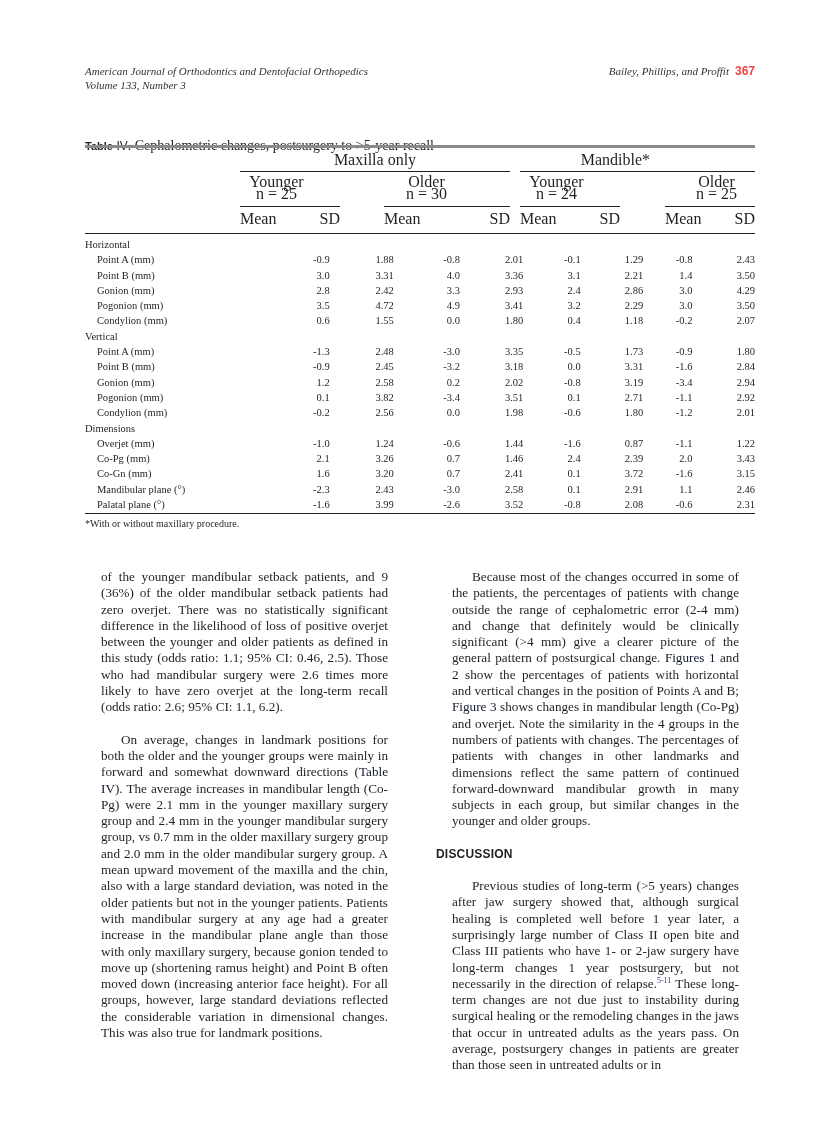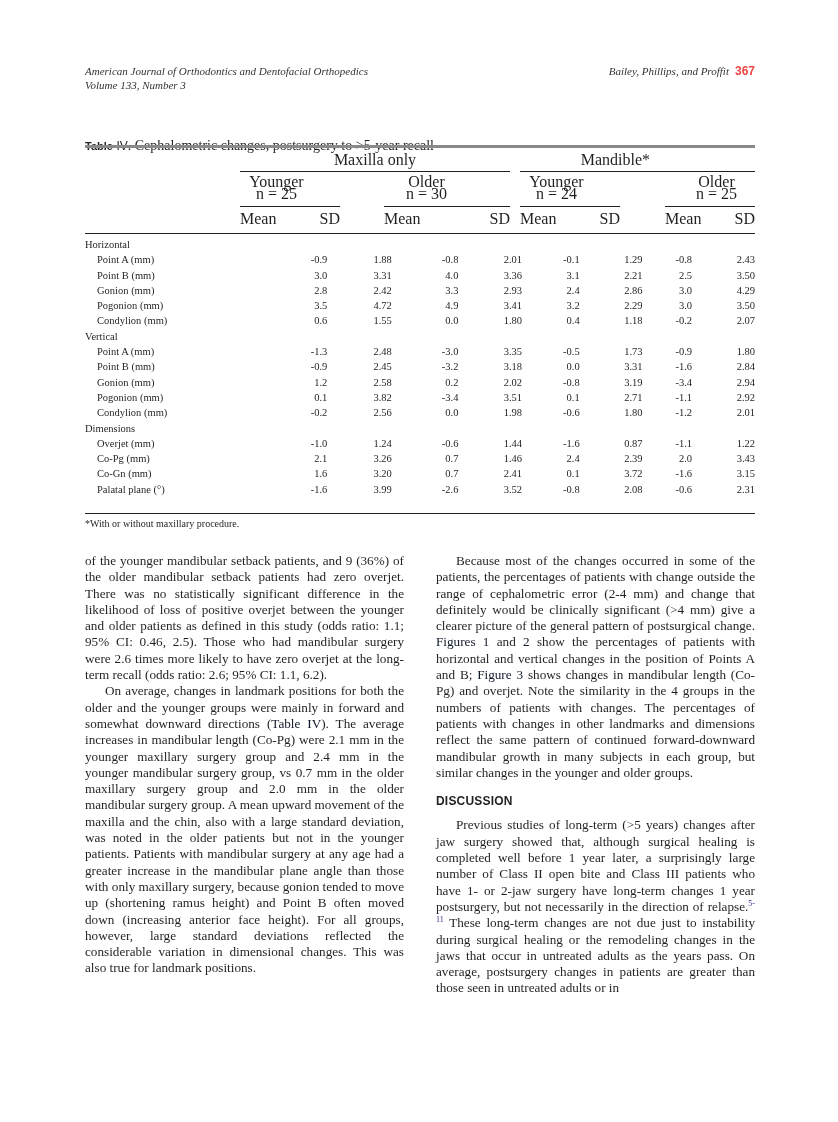--- a/index.html
+++ b/index.html
@@ -26,21 +26,21 @@
   table.data td { padding: 0; height: 15.3px; line-height: 15.3px; white-space: nowrap; }
   td.label { width: 155px; }
   td.label.indent { padding-left: 12px; }
   td.num { text-align: right; }
 
   .footnote { position: absolute; top: 518px; left: 85px; font-size: 10px; }
 
   .col { position: absolute; top: 553px; width: 319px; font-size: 13.2px; line-height: 16.3px; text-align: justify; }
   .col.left { left: 85px; }
   .col.right { left: 436px; }
-  .col p { margin: 0; }
+  .col p { margin: 16px; }
   .col p.indent { text-indent: 20px; }
   .link { color: #0f172a; }
   .section-head { font-family: "Liberation Sans", sans-serif; font-weight: bold; font-size: 12px; margin: 12px 0 8px 0; letter-spacing: 0.2px; }
   sup { font-size: 8px; line-height: 0; color: #2e3192; }
 </style>
 </head>
 <body>
 
 <div class="running-head">
   <div class="left">
@@ -124,21 +124,21 @@
         <td class="num">2.43</td>
       </tr>
       <tr>
         <td class="label indent">Point B (mm)</td>
         <td class="num">3.0</td>
         <td class="num">3.31</td>
         <td class="num">4.0</td>
         <td class="num">3.36</td>
         <td class="num">3.1</td>
         <td class="num">2.21</td>
-        <td class="num">2.5</td>
+        <td class="num">1.4</td>
         <td class="num">3.50</td>
       </tr>
       <tr>
         <td class="label indent">Gonion (mm)</td>
         <td class="num">2.8</td>
         <td class="num">2.42</td>
         <td class="num">3.3</td>
         <td class="num">2.93</td>
         <td class="num">2.4</td>
         <td class="num">2.86</td>
@@ -255,20 +255,31 @@
         <td class="num">1.6</td>
         <td class="num">3.20</td>
         <td class="num">0.7</td>
         <td class="num">2.41</td>
         <td class="num">0.1</td>
         <td class="num">3.72</td>
         <td class="num">-1.6</td>
         <td class="num">3.15</td>
       </tr>
       <tr>
+        <td class="label indent">Mandibular plane (°)</td>
+        <td class="num">-2.3</td>
+        <td class="num">2.43</td>
+        <td class="num">-3.0</td>
+        <td class="num">2.58</td>
+        <td class="num">0.1</td>
+        <td class="num">2.91</td>
+        <td class="num">1.1</td>
+        <td class="num">2.46</td>
+      </tr>
+      <tr>
         <td class="label indent">Palatal plane (°)</td>
         <td class="num">-1.6</td>
         <td class="num">3.99</td>
         <td class="num">-2.6</td>
         <td class="num">3.52</td>
         <td class="num">-0.8</td>
         <td class="num">2.08</td>
         <td class="num">-0.6</td>
         <td class="num">2.31</td>
       </tr>

